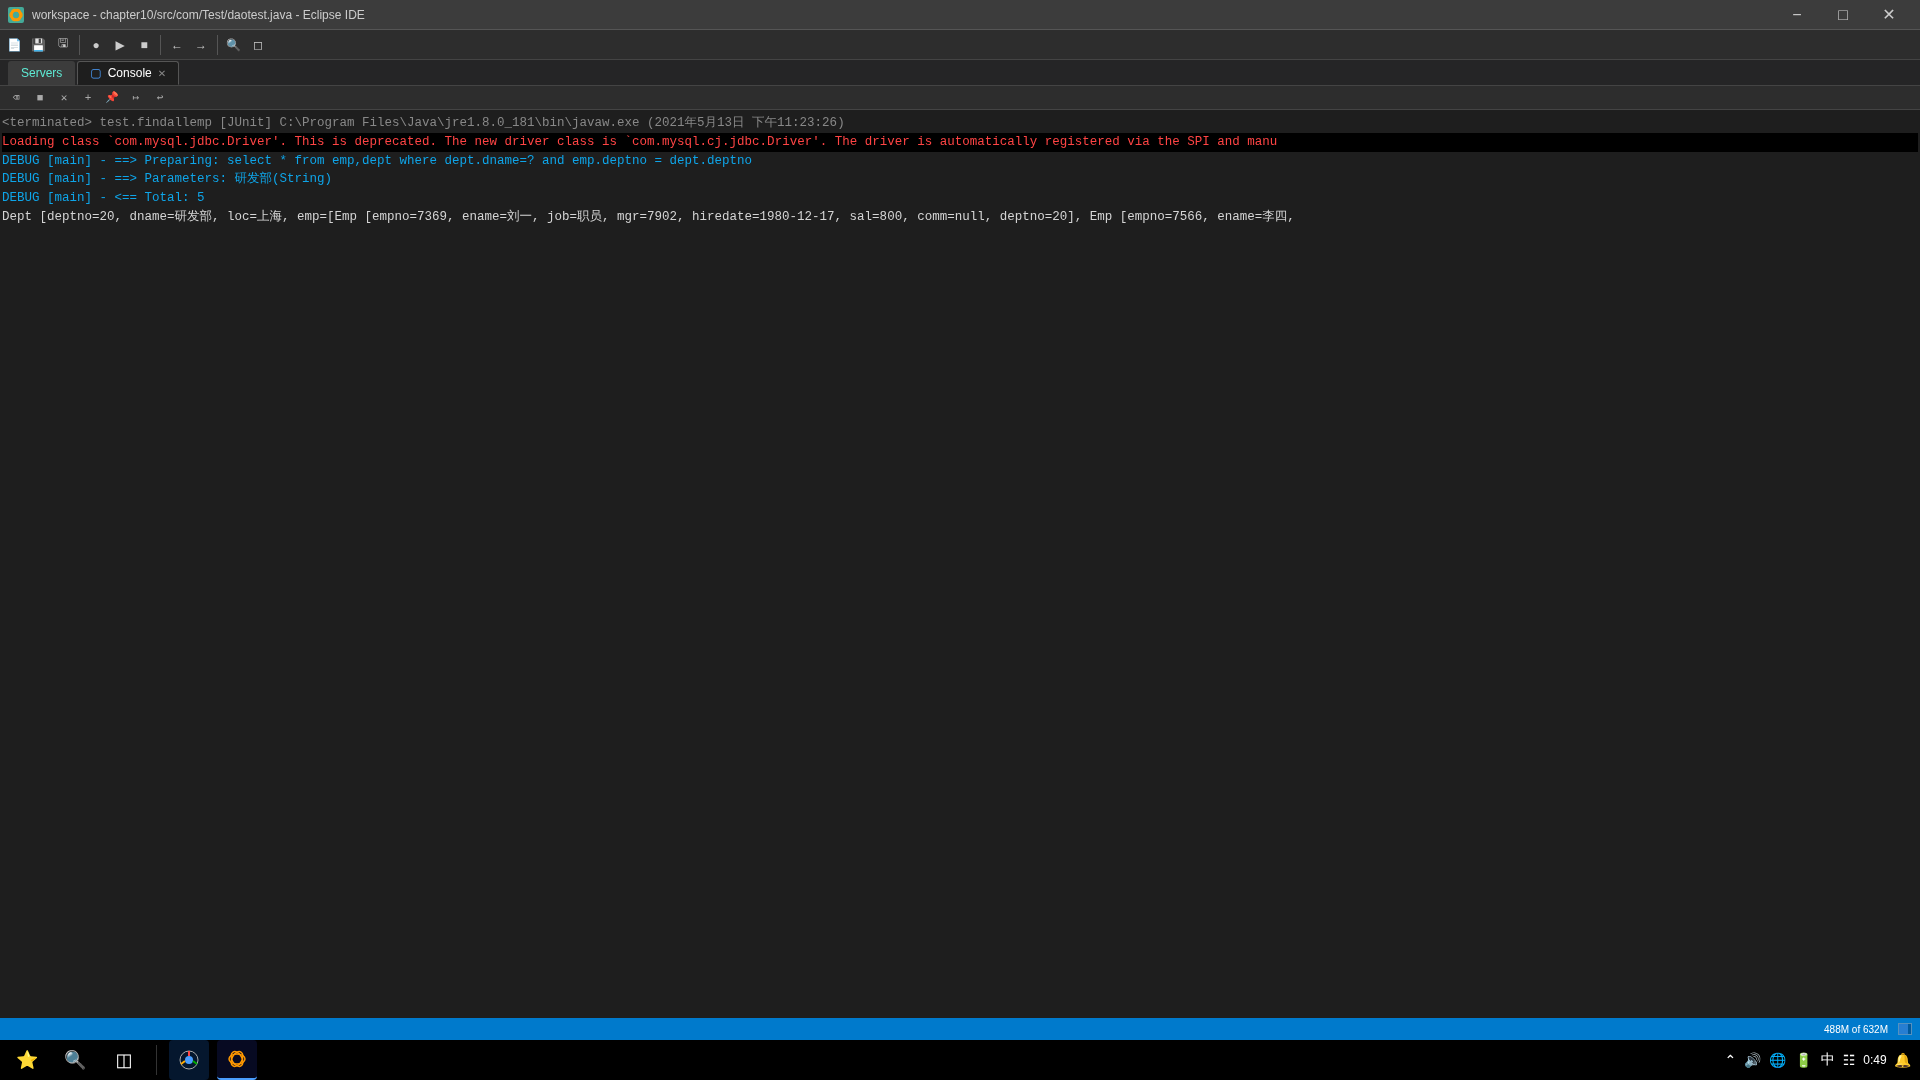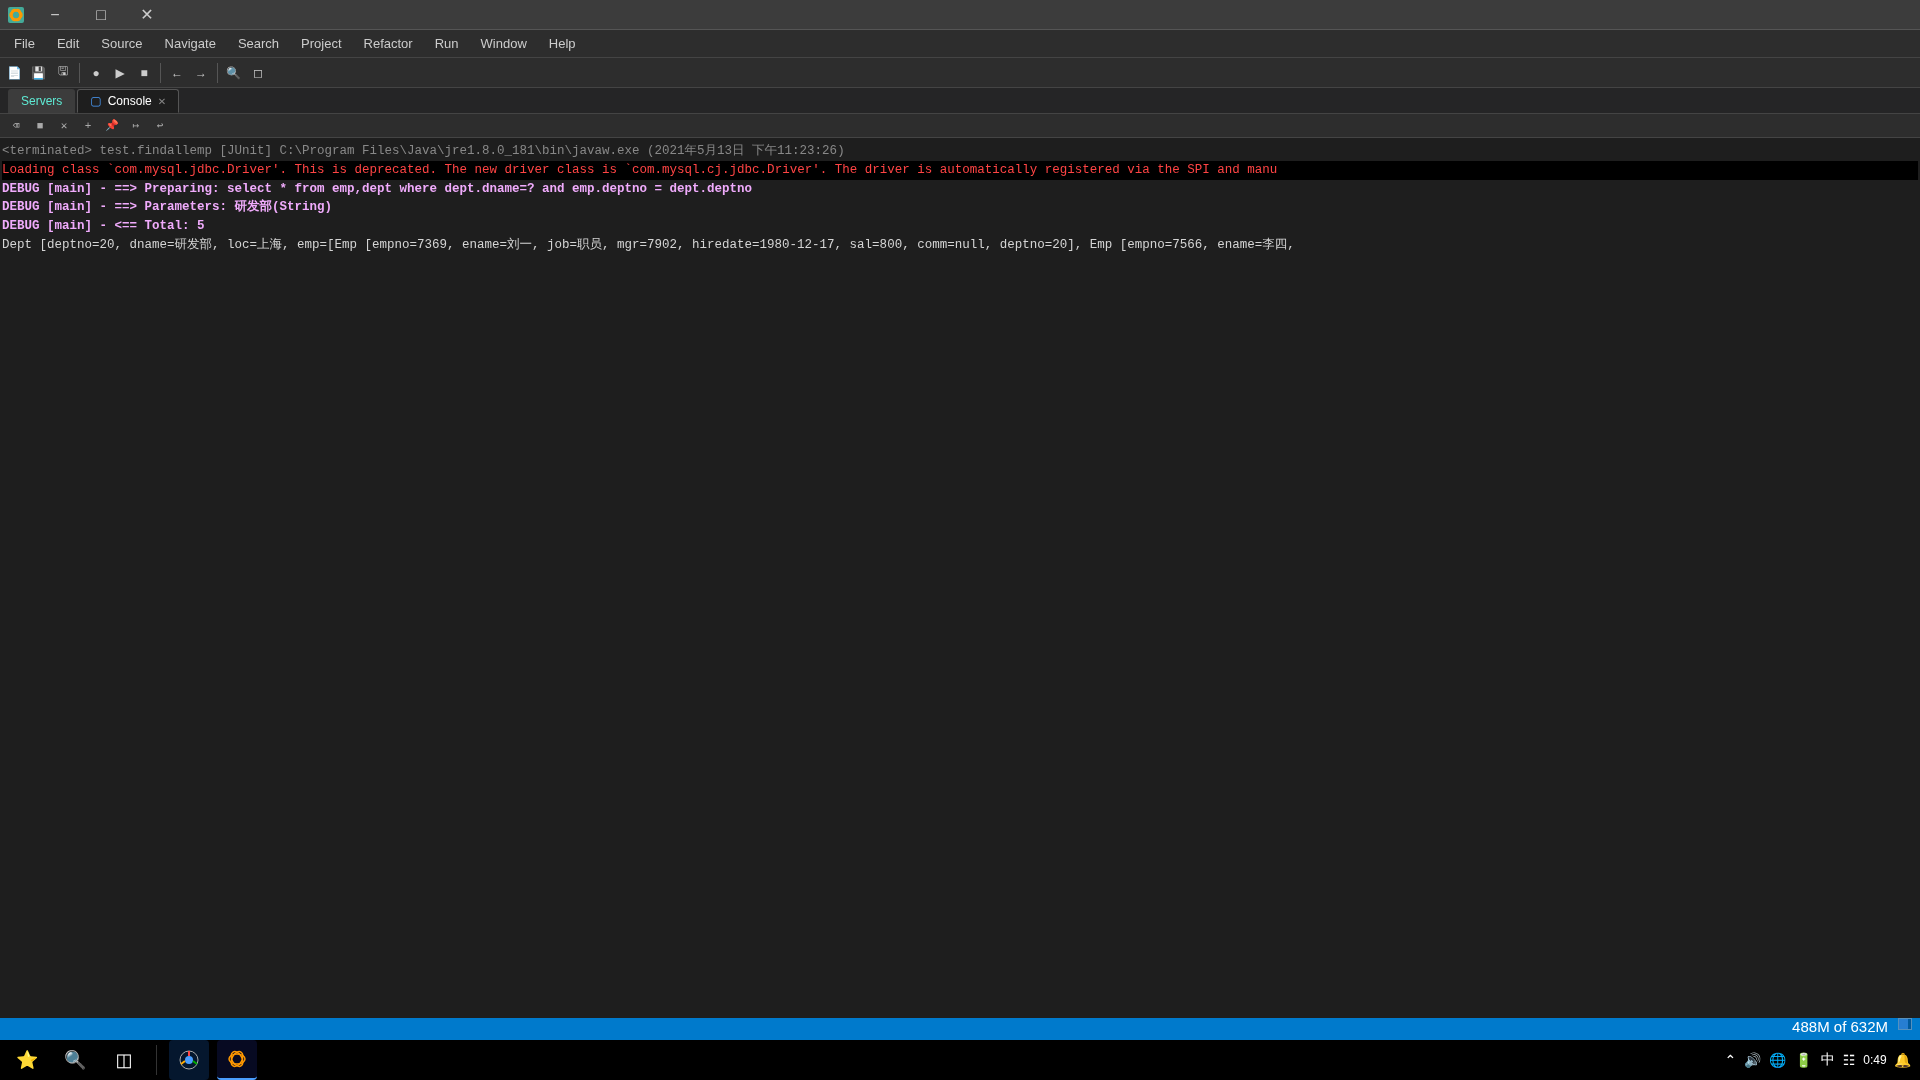--- a/index.html
+++ b/index.html
@@ -155,22 +155,21 @@
       overflow: hidden;
     }
     .line-terminated {
       color: #888;
     }
     .line-error {
       color: #f44;
       background: #000000;
     }
     .line-debug {
-      color: #f0abfc;
-      font-weight: bold;
+      color: #0ea5e9;
     }
     .line-result {
       color: #d4d4d4;
     }
 
     
     #status-bar {
       height: 22px;
       background: #007acc;
       display: flex;
@@ -242,39 +241,28 @@
 <div id="main-container">
 
   <div id="title-bar">
     <div id="title-bar-icon">
       <svg width="14" height="14" viewBox="0 0 14 14">
           <ellipse cx="7" cy="7" rx="6" ry="4" fill="none" stroke="#f90" stroke-width="1.5"></ellipse>
           <ellipse cx="7" cy="7" rx="6" ry="4" fill="none" stroke="#f90" stroke-width="1.5" transform="rotate(60 7 7)"></ellipse>
           <ellipse cx="7" cy="7" rx="6" ry="4" fill="none" stroke="#f90" stroke-width="1.5" transform="rotate(120 7 7)"></ellipse>
         </svg>
     </div>
+    <div id="title-bar-text" style="font-family:'Segoe UI',sans-serif;font-size:12px;color:#ccc;">workspace - chapter10/src/com/Test/daotest.java - Eclipse IDE</div>
     <div id="title-bar-controls">
       <button class="title-btn">−</button>
       <button class="title-btn">□</button>
       <button class="title-btn close">✕</button>
     </div>
   </div>
 
-  <div id="menu-bar">
-    <span class="menu-item">File</span>
-    <span class="menu-item">Edit</span>
-    <span class="menu-item">Source</span>
-    <span class="menu-item">Navigate</span>
-    <span class="menu-item">Search</span>
-    <span class="menu-item">Project</span>
-    <span class="menu-item">Refactor</span>
-    <span class="menu-item">Run</span>
-    <span class="menu-item">Window</span>
-    <span class="menu-item">Help</span>
-  </div>
 
   <div id="toolbar">
     <button class="toolbar-btn">📄</button>
     <button class="toolbar-btn">💾</button>
     <button class="toolbar-btn">🖫</button>
     <div class="toolbar-sep"></div>
     <button class="toolbar-btn">●</button>
     <button class="toolbar-btn">▶</button>
     <button class="toolbar-btn">■</button>
     <div class="toolbar-sep"></div>
@@ -312,21 +300,21 @@
       <div class="console-line line-terminated">&lt;terminated&gt; test.findallemp [JUnit] C:\Program Files\Java\jre1.8.0_181\bin\javaw.exe (2021年5月13日 下午11:23:26)</div>
       <div class="console-line line-error">Loading class `com.mysql.jdbc.Driver'. This is deprecated. The new driver class is `com.mysql.cj.jdbc.Driver'. The driver is automatically registered via the SPI and manu</div>
       <div class="console-line line-debug">DEBUG [main] - ==&gt;  Preparing: select * from emp,dept where dept.dname=? and emp.deptno = dept.deptno</div>
       <div class="console-line line-debug">DEBUG [main] - ==&gt; Parameters: 研发部(String)</div>
       <div class="console-line line-debug">DEBUG [main] - &lt;==      Total: 5</div>
       <div class="console-line line-result">Dept [deptno=20, dname=研发部, loc=上海, emp=[Emp [empno=7369, ename=刘一, job=职员, mgr=7902, hiredate=1980-12-17, sal=800, comm=null, deptno=20], Emp [empno=7566, ename=李四,</div>
     </div>
 
   </div>
 
-  <div id="status-bar" style="position:absolute;bottom:40px;width:1920px;height:22px;background:#007acc;display:flex;align-items:flex-start;justify-content:flex-end;padding:0 8px;gap:10px;font-family:'Segoe UI',sans-serif;font-size:15px;color:white;">
+  <div id="status-bar" style="position:absolute;bottom:40px;width:1920px;height:22px;background:#007acc;display:flex;align-items:center;justify-content:flex-end;padding:0 8px;gap:10px;font-family:'Segoe UI',sans-serif;font-size:10px;color:white;">
     <span>488M of 632M</span>
     <div class="mem-bar">
       <div class="mem-bar-fill"></div>
     </div>
   </div>
 
 </div>
 
 <div id="taskbar">
   <button class="taskbar-btn">⭐</button>

